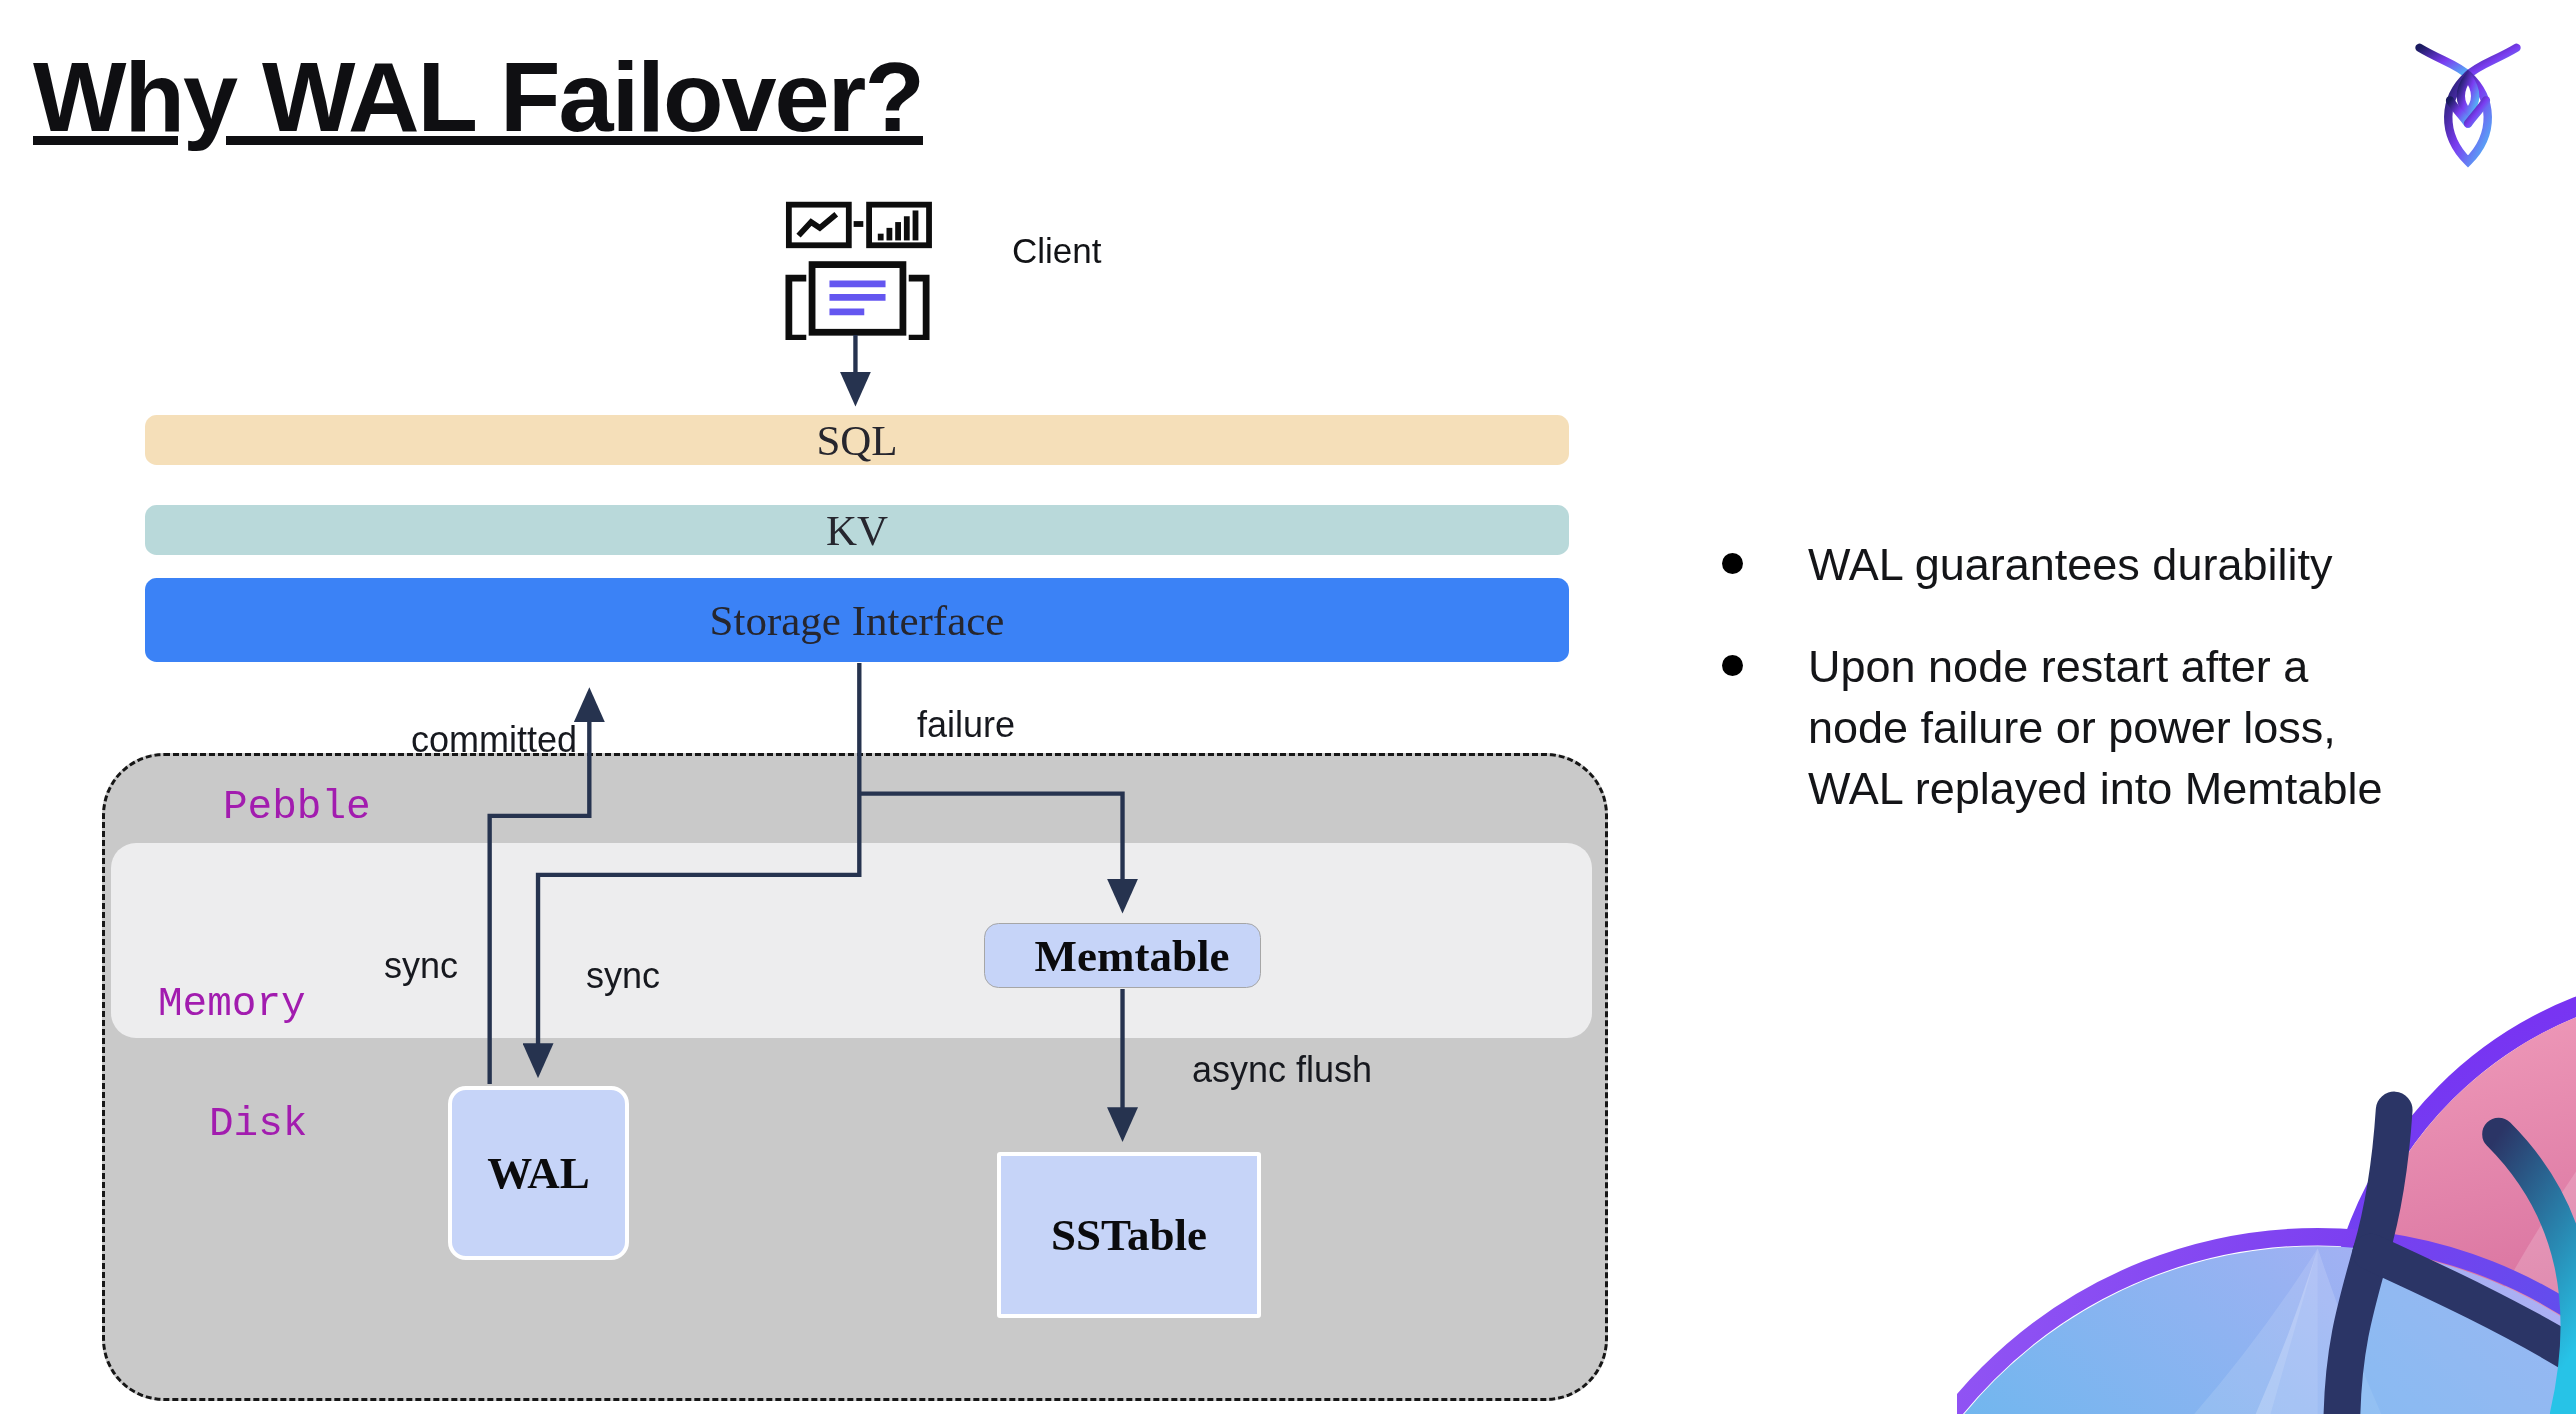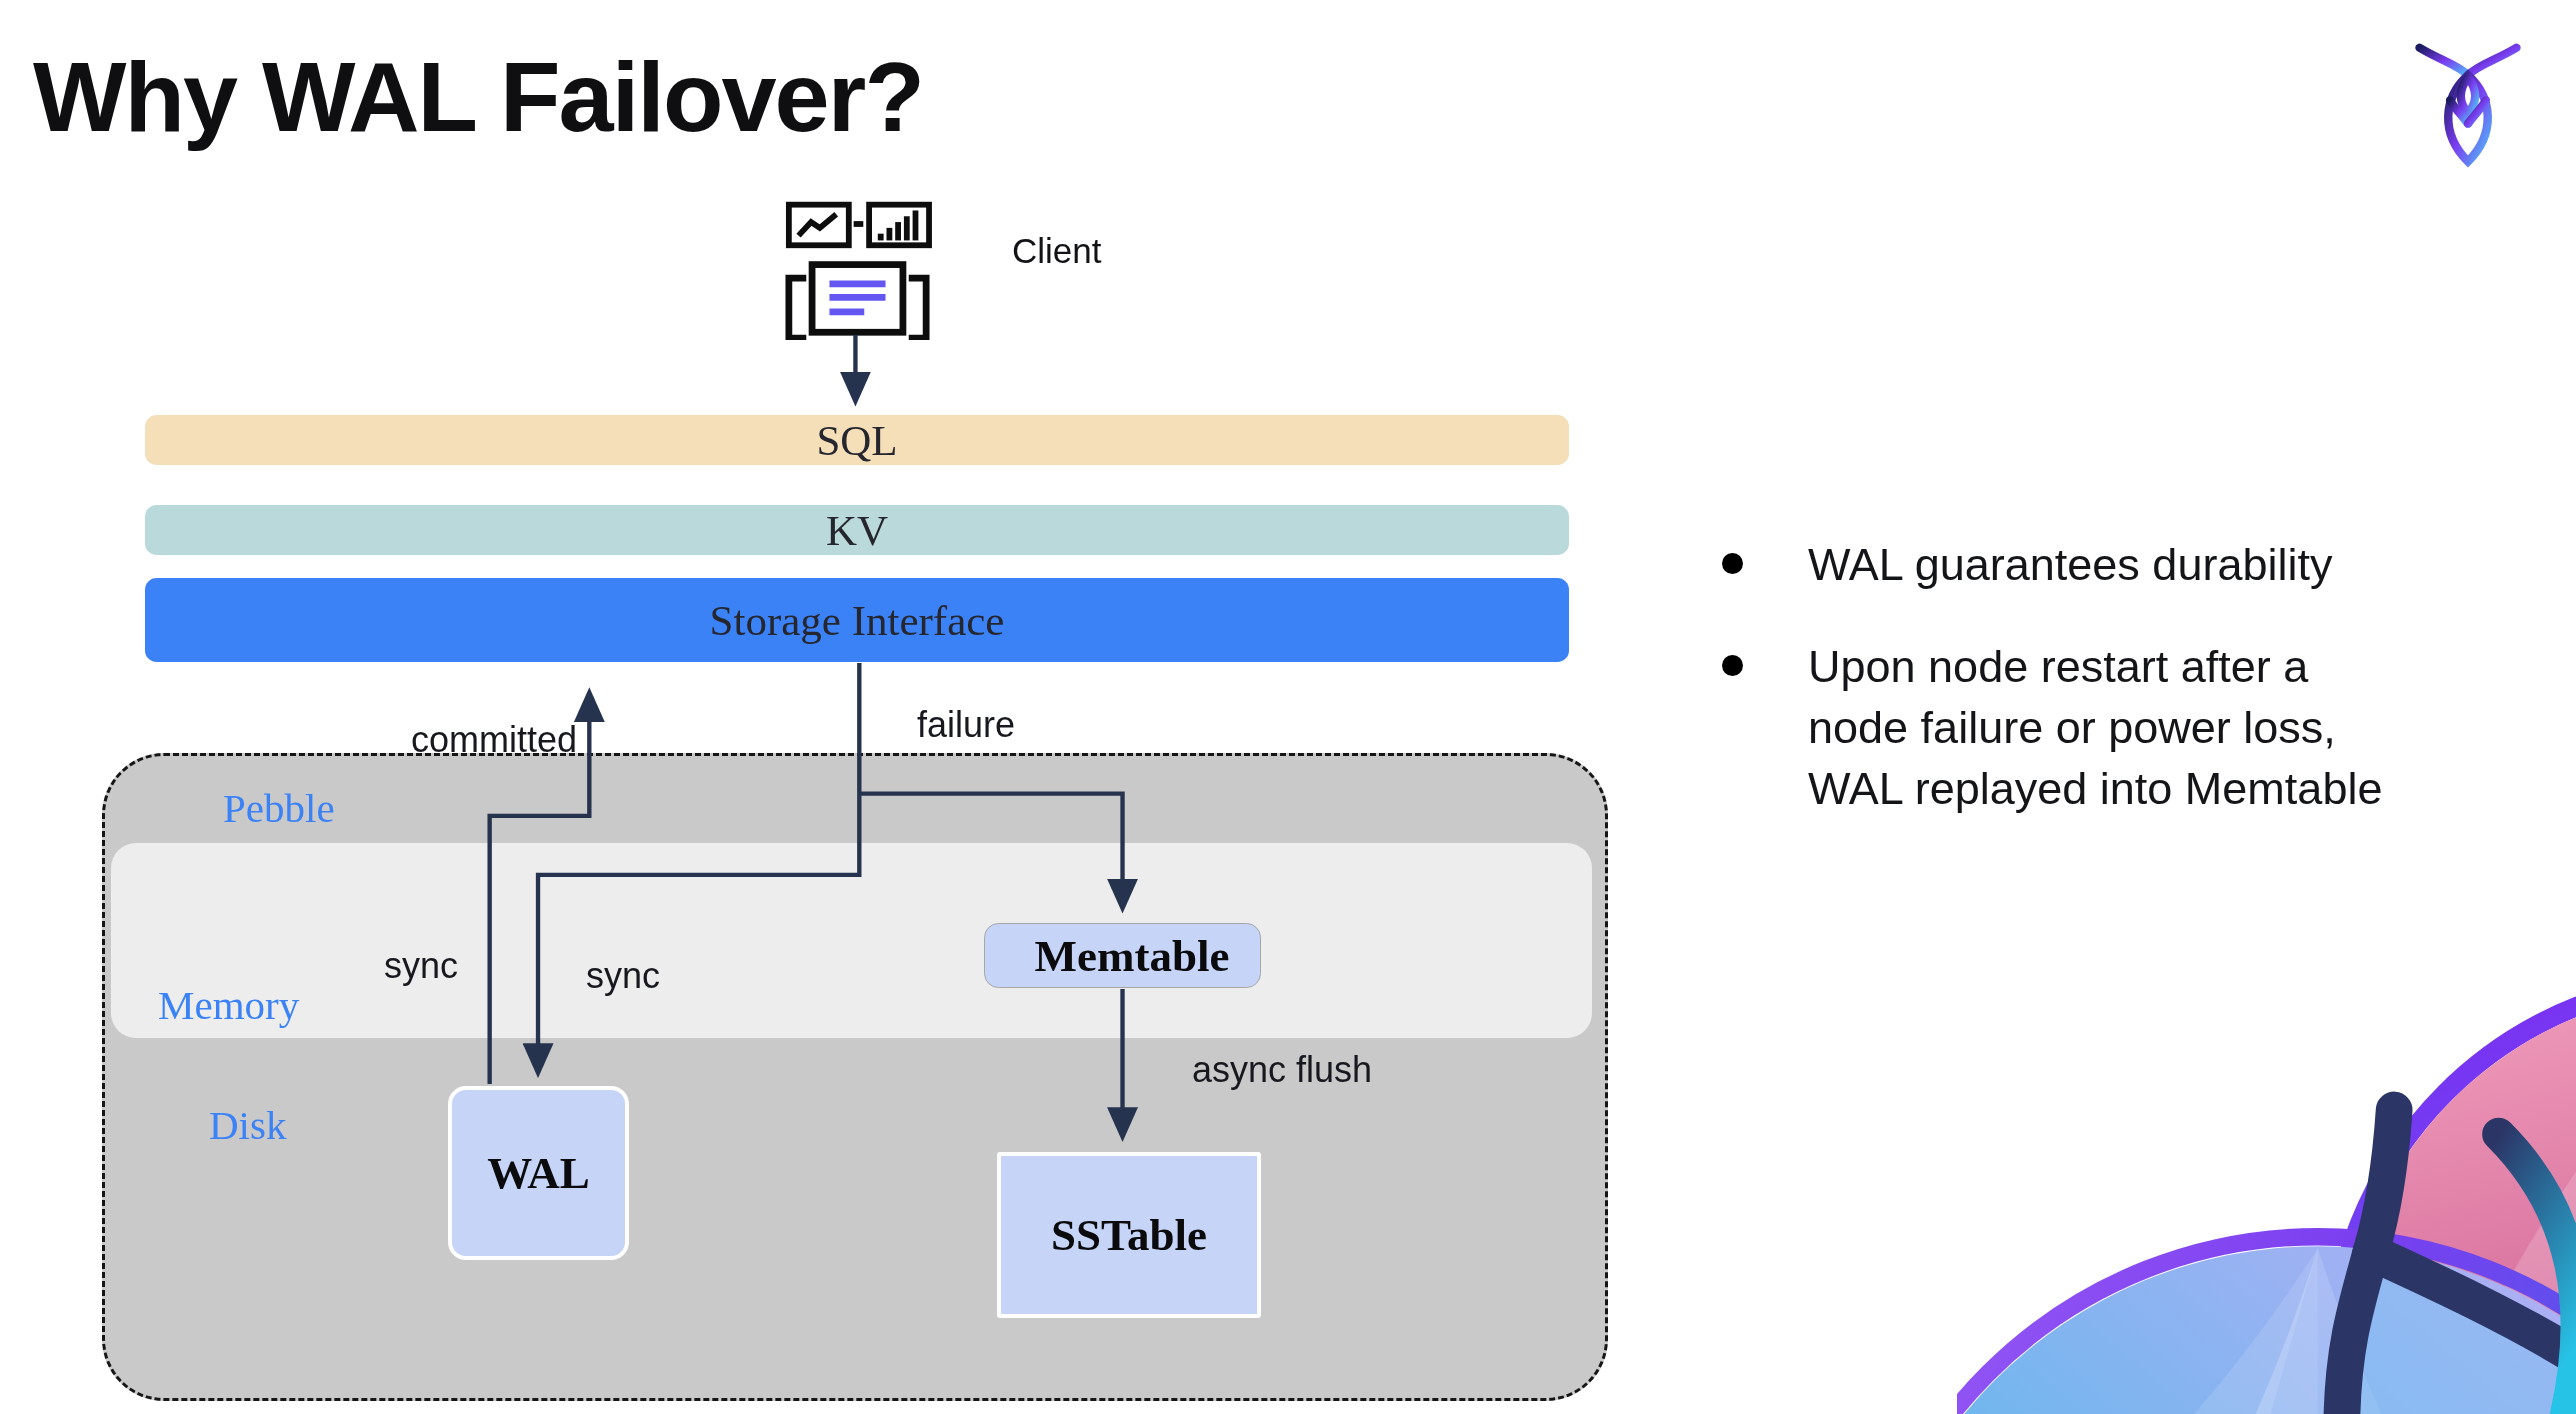--- a/index.html
+++ b/index.html
@@ -1,36 +1,36 @@
 <!DOCTYPE html>
 <html><head>
 <meta charset="utf-8">
 <style>
   html,body{margin:0;padding:0;background:#ffffff;}
   .stage{position:relative;width:2576px;height:1415px;background:#ffffff;overflow:hidden;
          font-family:"Liberation Sans",sans-serif;}
 
   
   .title{position:absolute;left:33px;top:35px;font-size:99px;font-weight:800;
-         letter-spacing:-1.9px;color:#0f0f12;line-height:1.25;}
+         letter-spacing:-1.9px;color:#0f0f12;line-height:1.25;text-decoration:underline;}
 
   
   .layer-bar{position:absolute;left:145px;width:1424px;border-radius:11.6px;
              display:flex;align-items:center;justify-content:center;
              font-family:"Liberation Serif",serif;font-size:43px;color:#26262e;}
   .bar-sql{top:415px;height:50px;}
   .bar-kv{top:505px;height:50px;}
   .bar-storage{top:578px;height:84px;}
 
   
   .pebble{position:absolute;left:102px;top:753px;width:1506px;height:648px;
           background:#c9c9c9;border:3.9px dashed #161616;border-radius:62px;box-sizing:border-box;}
   .memory-band{position:absolute;left:111px;top:843px;width:1481px;height:195px;
                background:#ededee;border-radius:25px;}
-  .zone-label{position:absolute;font-family:Liberation Serif, serif;font-size:41px;color:#3b82f6;}
+  .zone-label{position:absolute;font-family:Liberation Mono, monospace;font-size:41px;color:#a21caf;}
   .lbl-pebble{left:223px;top:784px;}
   .lbl-memory{left:158px;top:981px;}
   .lbl-disk{left:209px;top:1101px;}
 
   
   .node-box{position:absolute;display:flex;align-items:center;justify-content:center;
             font-family:"Liberation Serif",serif;font-weight:bold;font-size:45px;color:#0b0b0d;
             box-sizing:border-box;}
   .box-wal{left:448px;top:1086px;width:181px;height:174px;border:4.8px solid #ffffff;border-radius:18px;}
   .box-memtable{left:984px;top:923px;width:277px;height:65px;border:1.9px solid #a6a6a6;border-radius:14.5px;padding-left:19px;}

